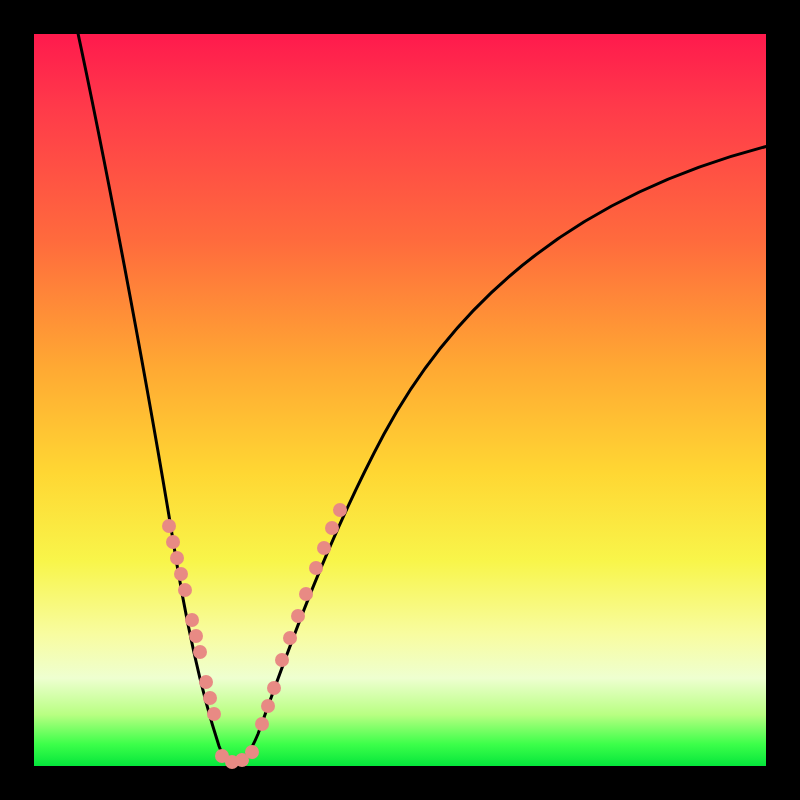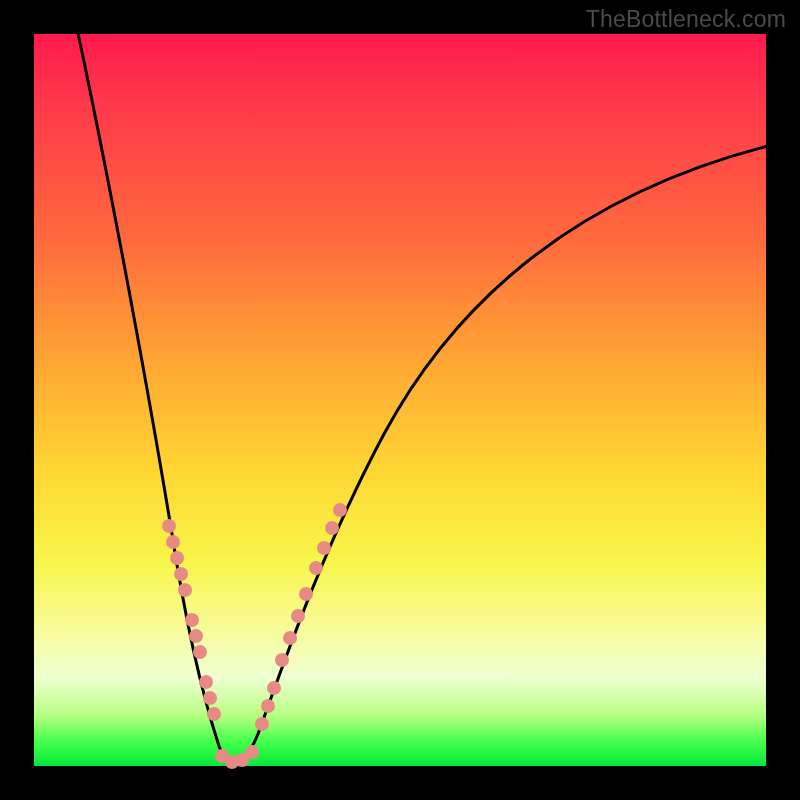--- a/index.html
+++ b/index.html
@@ -112,14 +112,13 @@
       </g>
 
       <g fill="#e88a84">
         <circle cx="282" cy="534" r="7"></circle>
         <circle cx="290" cy="514" r="7"></circle>
         <circle cx="298" cy="494" r="7"></circle>
         <circle cx="306" cy="476" r="7"></circle>
       </g>
     </svg>
   </div>
-  <div class="watermark">TheBottleneck.com</div>
 </div>
 
 </body></html>

